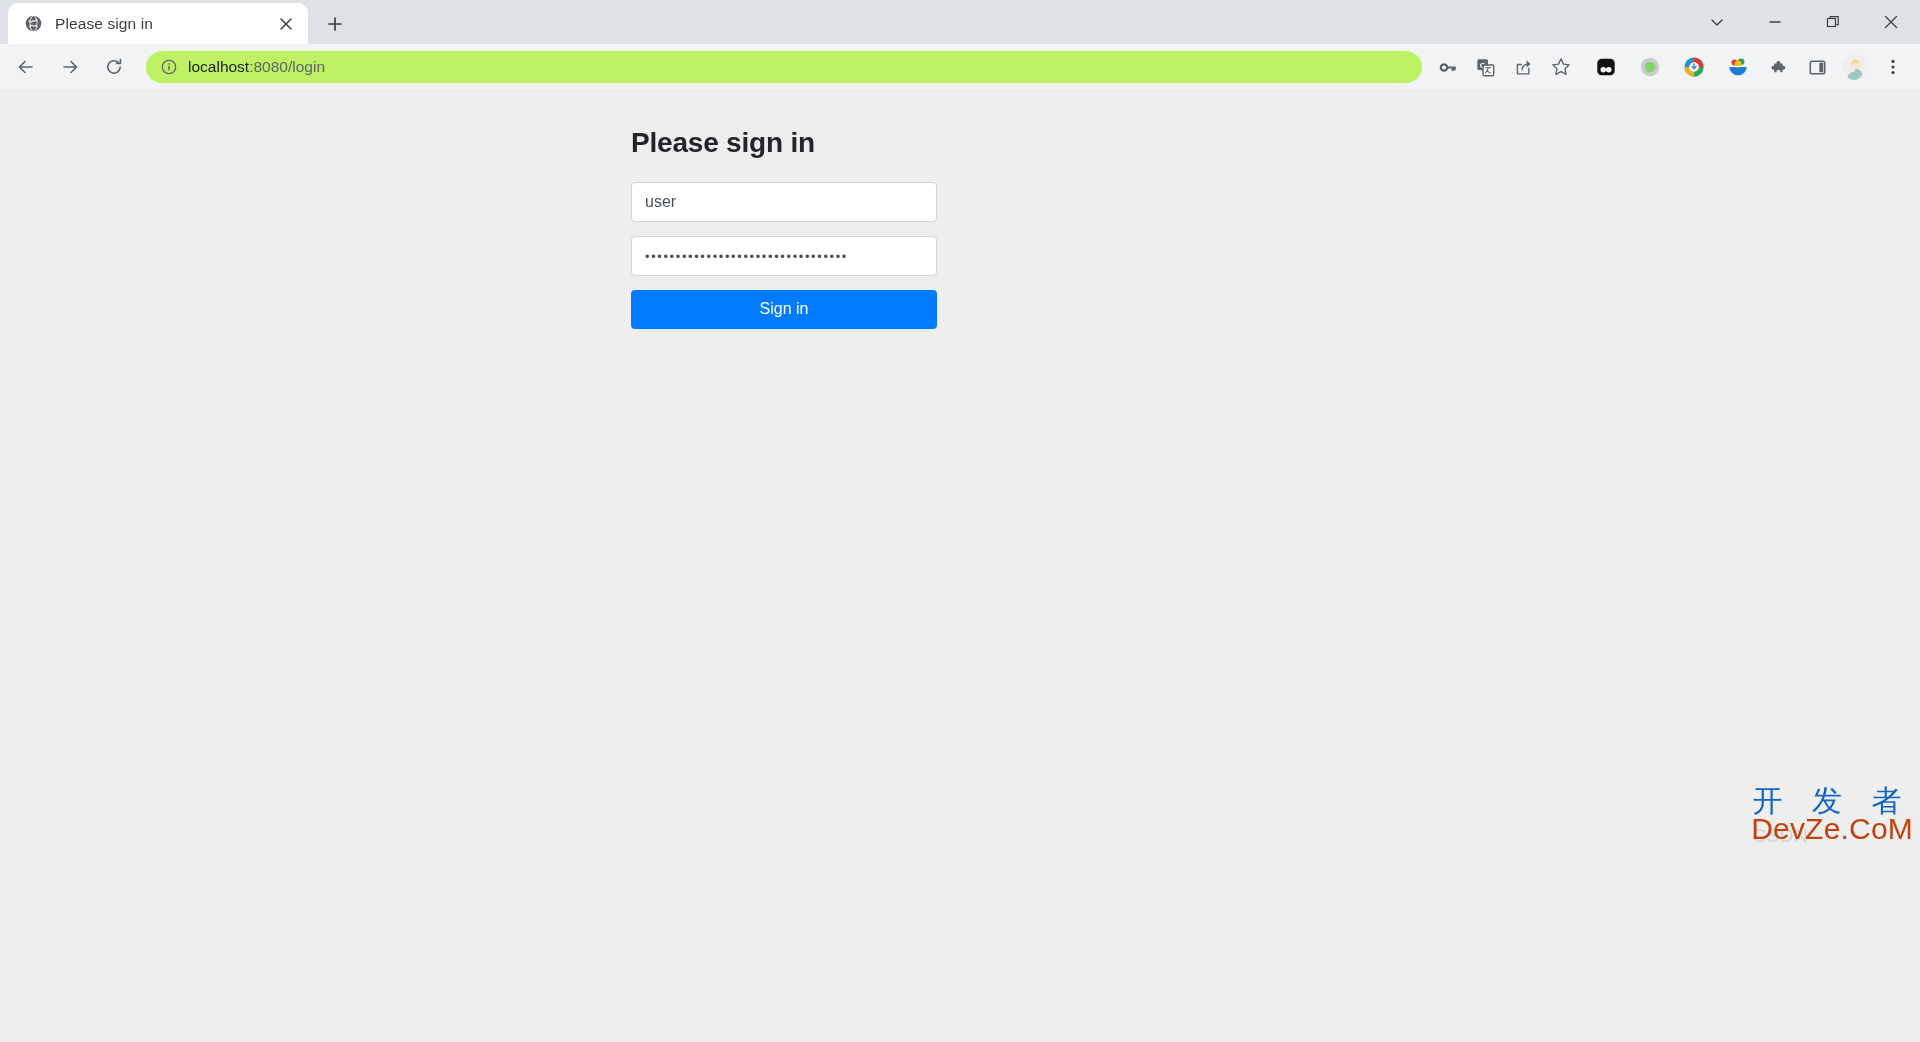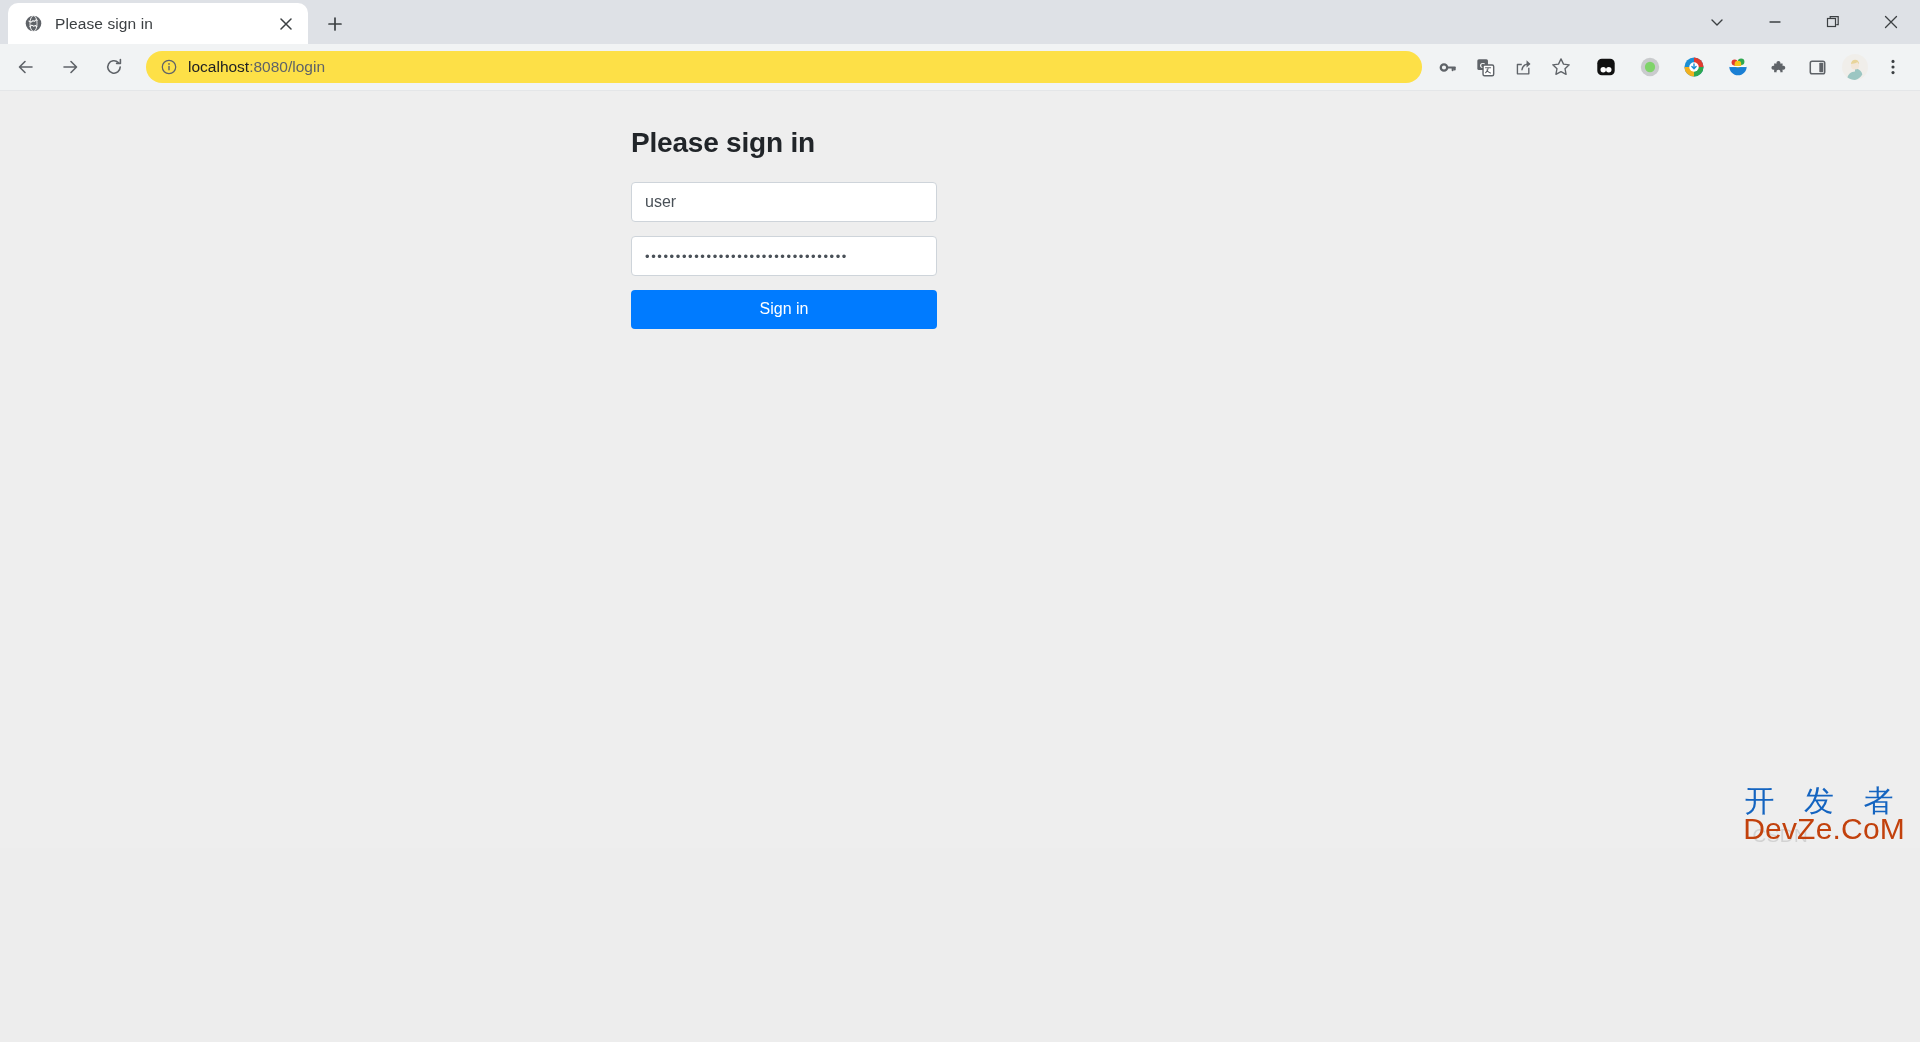--- a/index.html
+++ b/index.html
@@ -76,21 +76,21 @@
   .navbtn {
     width: 36px; height: 36px;
     margin: 0 4px;
     display: flex; align-items: center; justify-content: center;
     border-radius: 50%;
     flex: 0 0 36px;
   }
   .omnibox {
     flex: 1 1 auto;
     height: 32px;
-    background: #fde047;
+    background: #bef264;
     border-radius: 16px;
     display: flex; align-items: center;
     padding: 0 14px;
     margin: 0 6px 0 10px;
     min-width: 0;
   }
   .omni-info { width: 18px; height: 18px; flex: 0 0 18px; margin-right: 10px; display:flex; align-items:center; justify-content:center;}
   .omni-url { font-size: 15.5px; color: #202124; white-space: nowrap; overflow: hidden; }
   .omni-url .dim { color: #5f6368; }
 
@@ -152,21 +152,21 @@
     color: #ffffff;
     font-size: 16px;
     font-family: "Liberation Sans", sans-serif;
     cursor: pointer;
     display: flex; align-items: center; justify-content: center; text-align: center;
   }
 
   
   .watermark {
     position: absolute;
-    right: 15px;
+    right: 7px;
     bottom: 4px;
     text-align: right;
     pointer-events: none;
     user-select: none;
   }
   .wm-cn {
     font-size: 30px;
     color: #1464c0;
     letter-spacing: 10px;
     line-height: 1.05;

